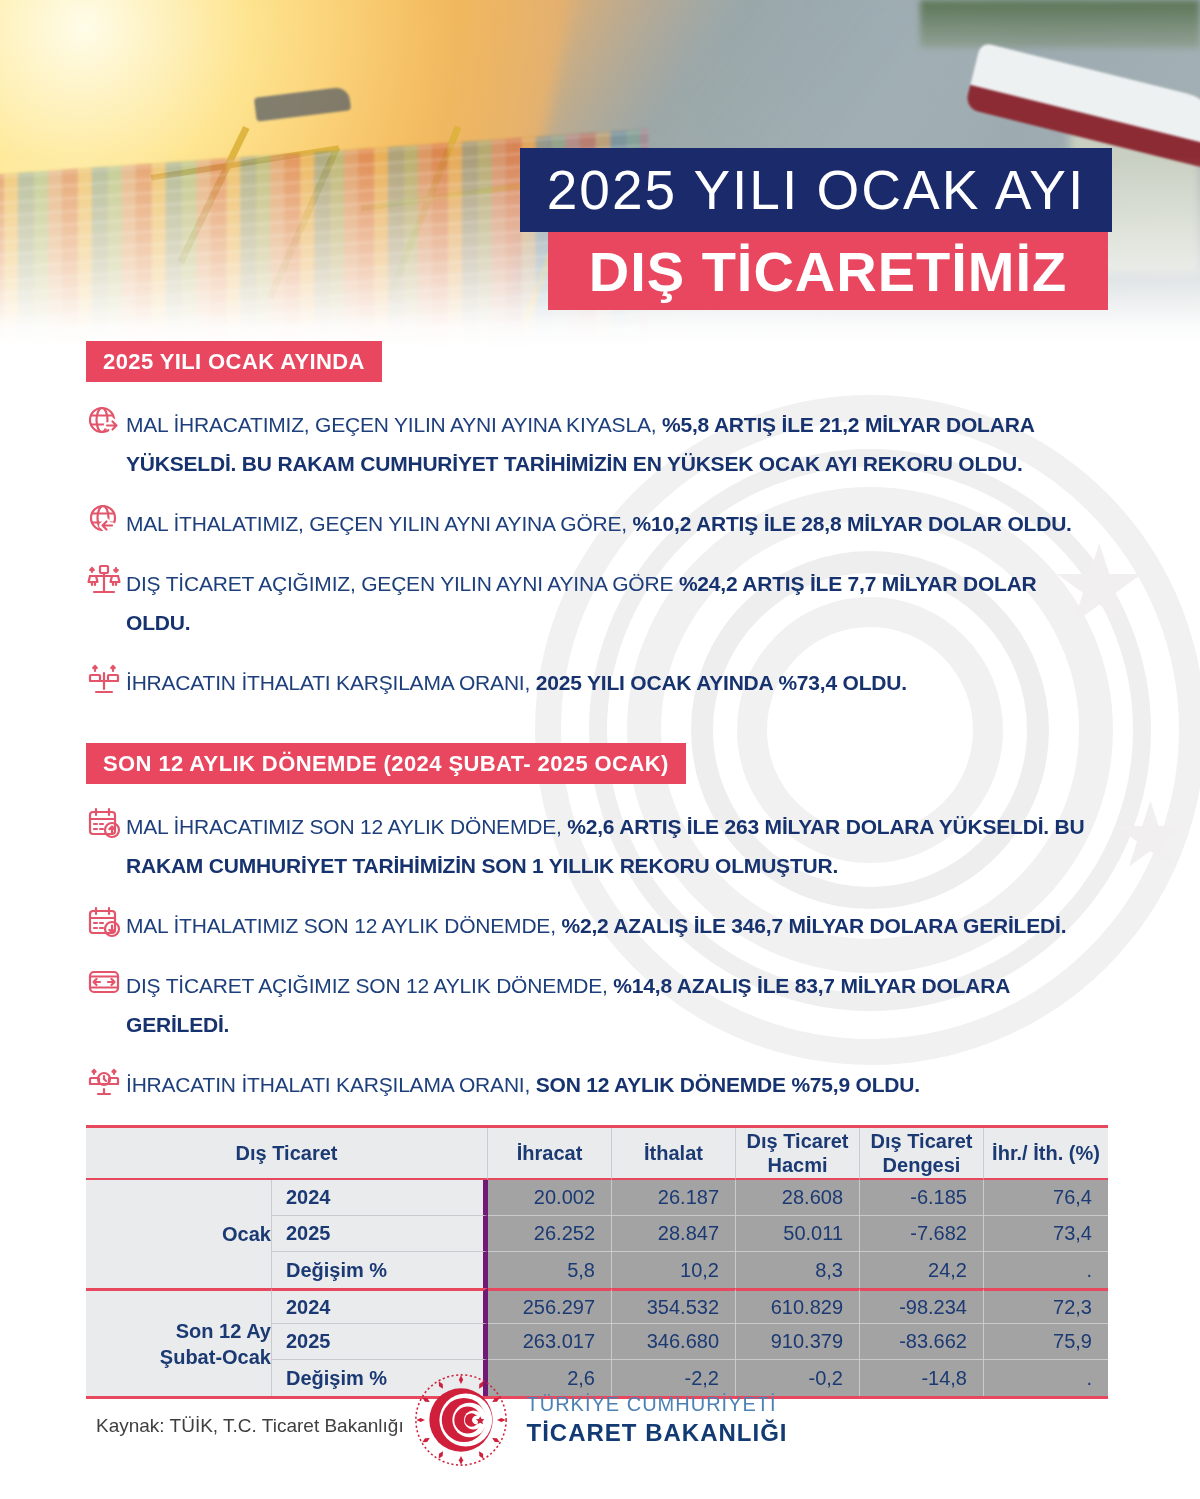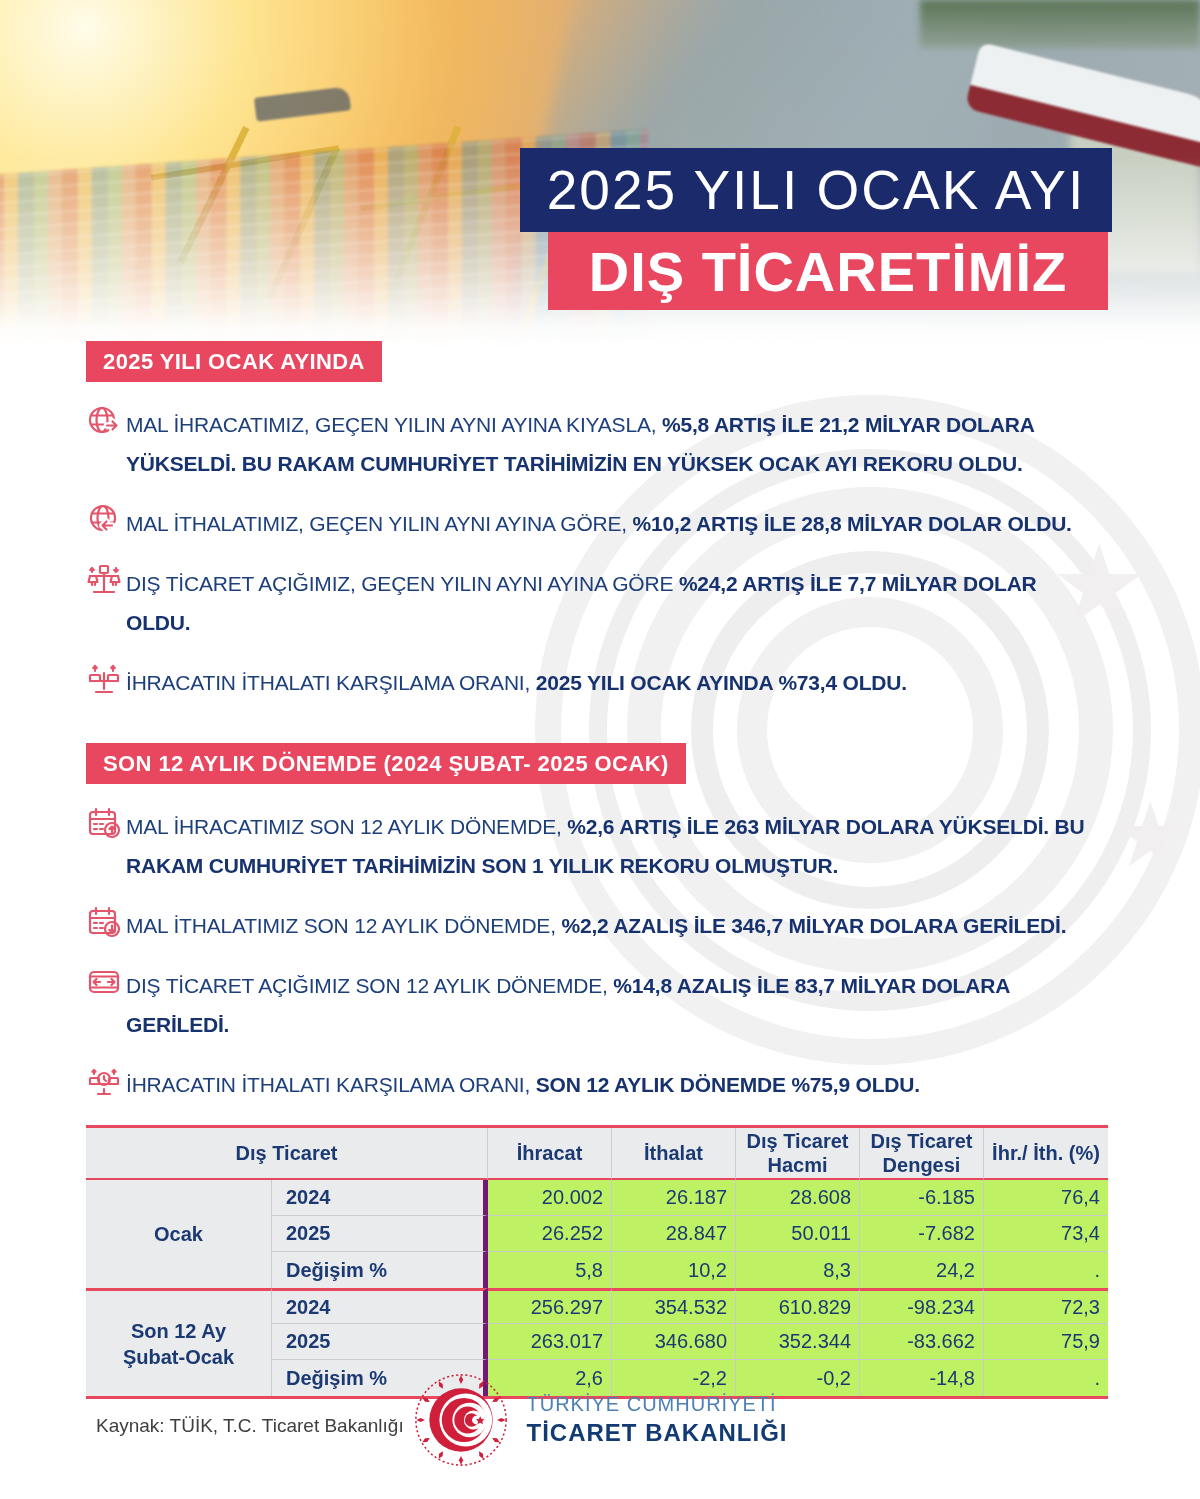--- a/index.html
+++ b/index.html
@@ -56,24 +56,24 @@
   .bullet p b { font-weight:700; color:#17336f; }
 
   
   .table-title { margin:26px 0 0 10px; font-size:20px; color:#2e2e2e; }
   .table-wrap { margin-top:10px; width:1022px; border-top:3px solid #e8485e; border-bottom:3px solid #e8485e; }
   table.trade { border-collapse:separate; border-spacing:0; width:1022px; table-layout:fixed; }
   table.trade th, table.trade td { font-size:20px; color:#1b3a74; }
   table.trade th { background:#eaebec; font-weight:700; height:52px; vertical-align:middle; text-align:center;
     border-bottom:2px solid #e8485e; border-right:1px solid #c9ccce; line-height:24px; padding:0 6px; }
   table.trade th:last-child { border-right:none; }
-  td.group { background:#eaebec; font-weight:700; text-align:center; vertical-align:middle; font-size:21px;
+  td.group { background:#eaebec; font-weight:700; text-align:right; vertical-align:middle; font-size:21px;
     border-right:1px solid #c9ccce; line-height:26px; }
   td.sub { background:#eaebec; font-weight:700; text-align:left; padding-left:14px; border-right:5px solid #701a75; }
-  td.num { background:#bef264; font-weight:400; text-align:right; padding-right:8px; border-right:1px solid #c9ccce;
+  td.num { background:#a3a3a3; font-weight:400; text-align:right; padding-right:16px; border-right:1px solid #c9ccce;
     font-variant-numeric:tabular-nums; }
   td.num:last-child { border-right:none; }
   tr.inner td.sub, tr.inner td.num { border-bottom:1px solid #c9ccce; }
   tr.gsep td { border-top:3px solid #e8485e; }
   table.trade td { height:36px; vertical-align:middle; }
 
   .source { margin:16px 0 0 10px; font-size:19px; color:#3f3f3f; }
 
   
   .footer { position:absolute; left:0; top:1372px; width:1200px; display:flex; align-items:center; justify-content:center; z-index:2; }
@@ -308,21 +308,21 @@
             <td class="num">256.297</td>
             <td class="num">354.532</td>
             <td class="num">610.829</td>
             <td class="num">-98.234</td>
             <td class="num">72,3</td>
           </tr>
           <tr class="inner">
             <td class="sub">2025</td>
             <td class="num">263.017</td>
             <td class="num">346.680</td>
-            <td class="num">352.344</td>
+            <td class="num">910.379</td>
             <td class="num">-83.662</td>
             <td class="num">75,9</td>
           </tr>
           <tr>
             <td class="sub">Değişim %</td>
             <td class="num">2,6</td>
             <td class="num">-2,2</td>
             <td class="num">-0,2</td>
             <td class="num">-14,8</td>
             <td class="num">.</td>

